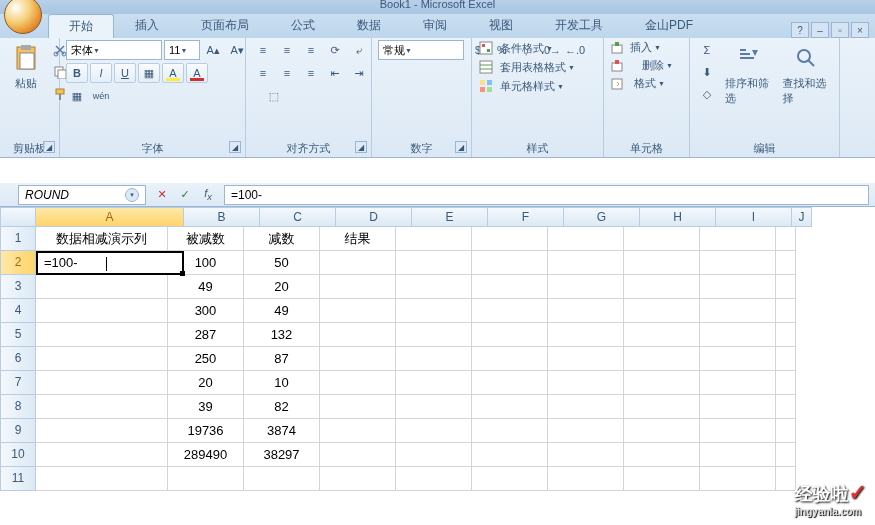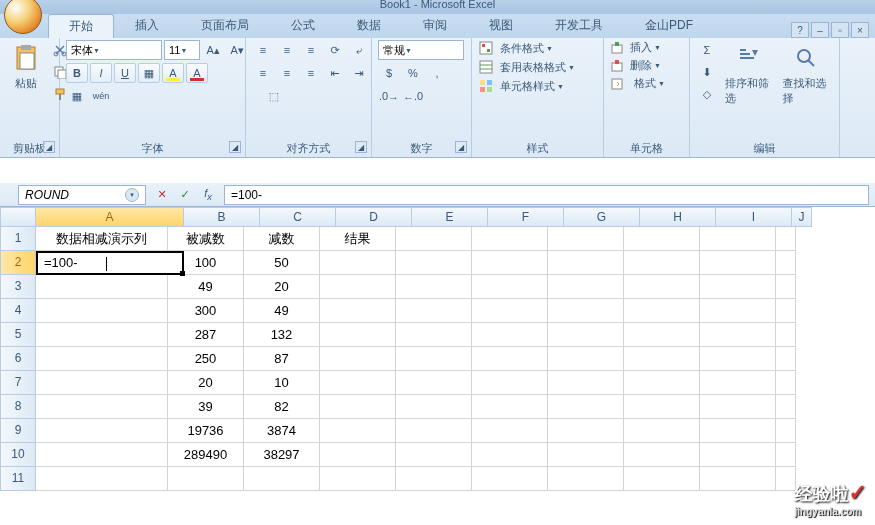--- a/index.html
+++ b/index.html
@@ -192,21 +192,21 @@
         <div class="sm plain" style="width:44px">⬚</div>
       </div>
     </div>
     <div class="group-label">
         <span>对齐方式</span>
         <span class="dlg">◢</span>
       </div>
   </div>
 
   <div class="group" style="width:100px">
-    <div class="group-body" style="flex-direction:column;gap:3px">
+    <div class="group-body" style="gap:3px">
       <div class="row">
           <div class="font-box" style="width:86px">
             <span>常规</span>
             <span class="drop">▼</span>
           </div>
         </div>
       <div class="row">
         <div class="sm plain">$</div>
         <div class="sm plain">%</div>
         <div class="sm plain">,</div>
@@ -266,21 +266,21 @@
             <rect x="5" y="1" width="4" height="4" fill="#50a050"></rect>
           </svg>
           <span style="font-size:11px;color:#3b5a7a;margin-left:4px">插入</span>
           <span class="drop">▼</span>
         </div>
       <div class="row">
           <svg width="14" height="14">
             <rect x="2" y="4" width="10" height="8" fill="#fff" stroke="#888"></rect>
             <rect x="5" y="1" width="4" height="4" fill="#e05050"></rect>
           </svg>
-          <span style="font-size:11px;color:#3b5a7a;margin-left:4px">删除</span>
+          <span style="font-size:11px;color:#3b5a7a;margin-left:16px">删除</span>
           <span class="drop">▼</span>
         </div>
       <div class="row">
           <svg width="14" height="14">
             <rect x="2" y="2" width="10" height="10" fill="#fff" stroke="#888"></rect>
             <path d="M7 5 L9 7 L7 9" stroke="#f0a030" fill="none"></path>
           </svg>
           <span style="font-size:11px;color:#3b5a7a;margin-left:8px">格式</span>
           <span class="drop">▼</span>
         </div>

